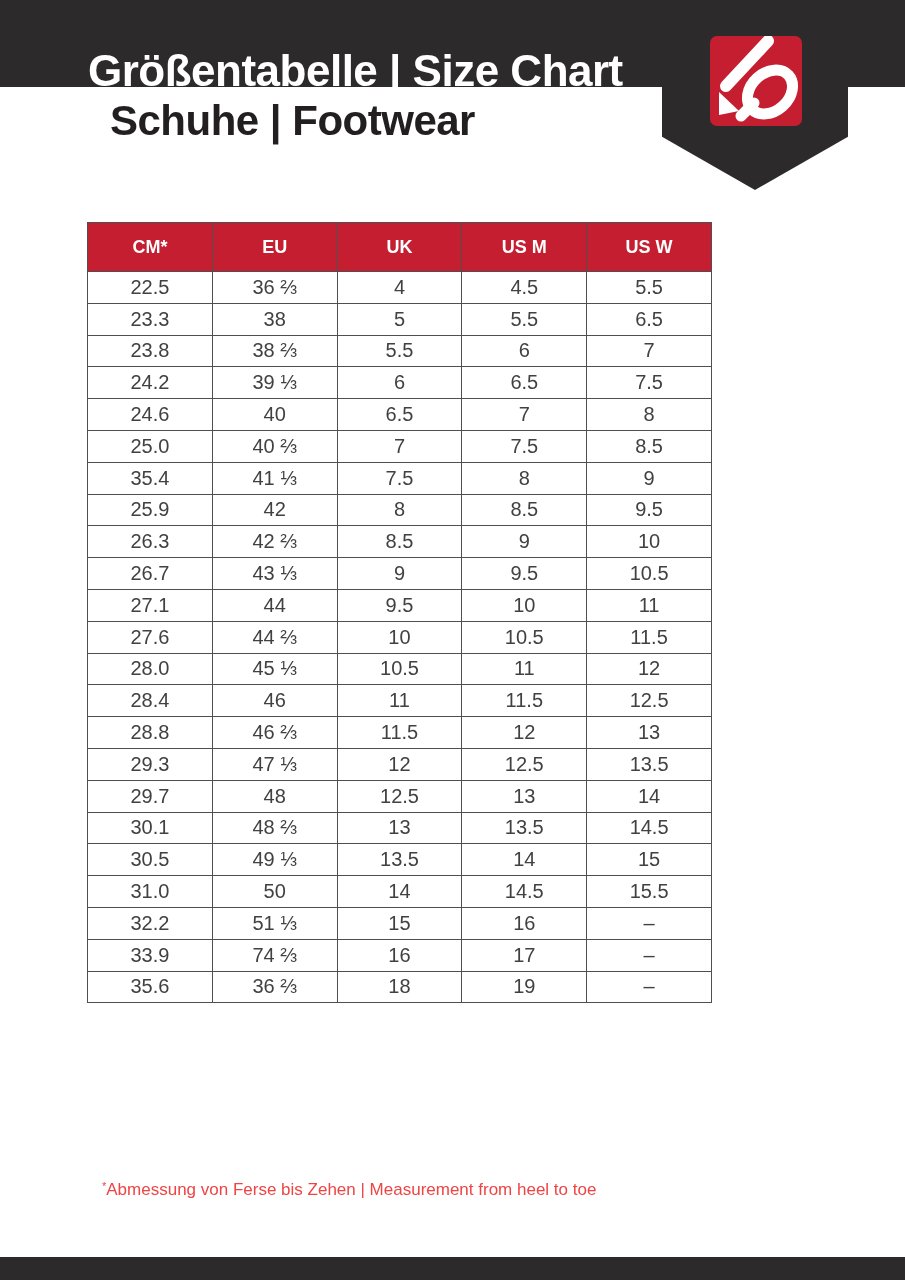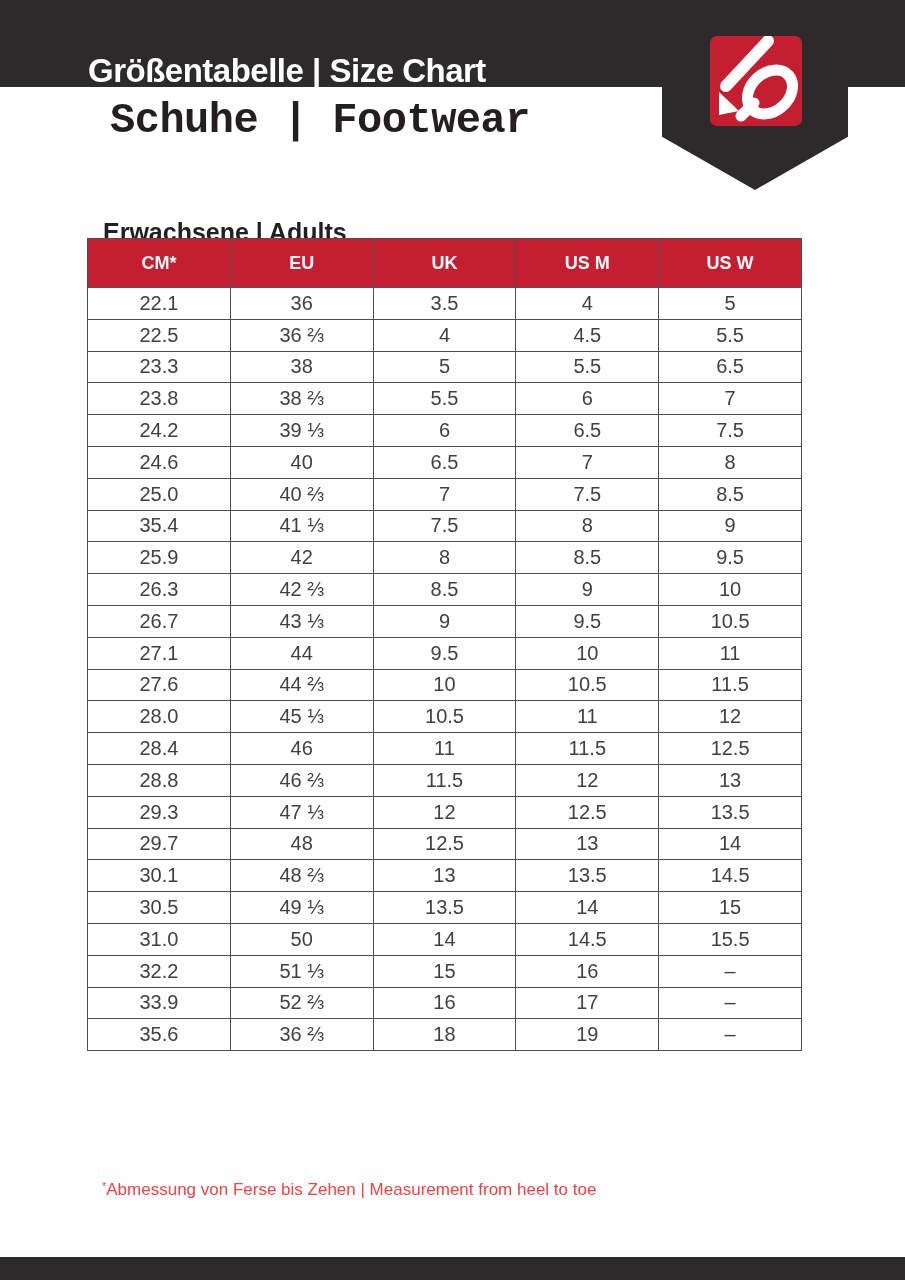--- a/index.html
+++ b/index.html
@@ -7,28 +7,28 @@
        -webkit-font-smoothing:antialiased;}
   .page{position:relative;width:905px;height:1280px;overflow:hidden;background:#ffffff;}
 
   .top-band{position:absolute;left:0;top:0;width:905px;height:87px;background:#2d2a2b;}
   .bottom-band{position:absolute;left:0;top:1257px;width:905px;height:23px;background:#2d2a2b;}
 
   .pennant{position:absolute;left:662px;top:0;width:186px;height:190px;background:#2d2a2b;
            clip-path:polygon(0 0,100% 0,100% 72%,50% 100%,0 72%);}
   .logo{position:absolute;left:710px;top:36px;width:92px;height:90px;}
 
-  .title1{position:absolute;left:88px;top:52px;margin:0;font-size:33px;line-height:38px;
+  .title1{position:absolute;left:88px;top:52px;margin:0;font-size:44px;line-height:38px;
           font-weight:bold;color:#ffffff;letter-spacing:-0.5px;white-space:nowrap;}
   .title2{position:absolute;left:110px;top:98px;margin:0;font-size:42px;line-height:46px;
-          font-weight:bold;color:#231f20;letter-spacing:-0.5px;white-space:nowrap;font-family:Liberation Mono, monospace;}
+          font-weight:bold;color:#231f20;letter-spacing:-0.5px;white-space:nowrap;}
   .section{position:absolute;left:87px;top:202px;margin:16px;font-size:25px;line-height:28px;
            font-weight:bold;color:#231f20;white-space:nowrap;text-align:center;}
 
-  table.size-table{position:absolute;left:87px;top:238px;width:715px;table-layout:fixed;
+  table.size-table{position:absolute;left:87px;top:222px;width:625px;table-layout:fixed;
                    border-collapse:collapse;}
   table.size-table th,table.size-table td{border:1.5px solid #4f4f51;text-align:center;
                    vertical-align:middle;padding:0;}
   table.size-table th{background:#c41e30;color:#ffffff;font-size:18px;font-weight:bold;height:48px;}
   table.size-table td{color:#414042;font-size:20px;height:30.8px;}
 
   .footnote{position:absolute;left:86px;top:1164px;margin:16px;font-size:17px;color:#ef4444;
             white-space:nowrap;}
   .footnote sup{font-size:11px;vertical-align:top;line-height:1;position:relative;top:1px;}
 </style>
@@ -61,27 +61,20 @@
       <tr>
           <th>CM*</th>
           <th>EU</th>
           <th>UK</th>
           <th>US M</th>
           <th>US W</th>
         </tr>
     </thead>
     <tbody>
         <tr>
-          <td>22.1</td>
-          <td>36</td>
-          <td>3.5</td>
-          <td>4</td>
-          <td>5</td>
-        </tr>
-        <tr>
           <td>22.5</td>
           <td>36 ⅔</td>
           <td>4</td>
           <td>4.5</td>
           <td>5.5</td>
         </tr>
         <tr>
           <td>23.3</td>
           <td>38</td>
           <td>5</td>
@@ -216,21 +209,21 @@
         </tr>
         <tr>
           <td>32.2</td>
           <td>51 ⅓</td>
           <td>15</td>
           <td>16</td>
           <td>–</td>
         </tr>
         <tr>
           <td>33.9</td>
-          <td>52 ⅔</td>
+          <td>74 ⅔</td>
           <td>16</td>
           <td>17</td>
           <td>–</td>
         </tr>
         <tr>
           <td>35.6</td>
           <td>36 ⅔</td>
           <td>18</td>
           <td>19</td>
           <td>–</td>

